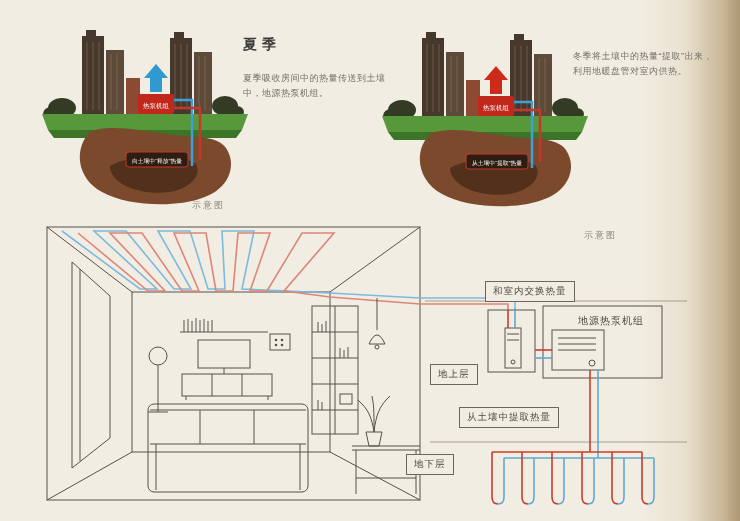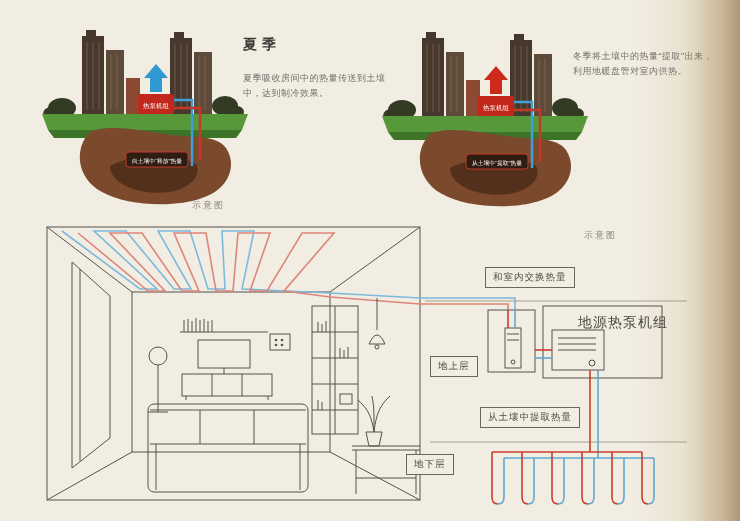--- a/index.html
+++ b/index.html
@@ -11,21 +11,21 @@
   .edge-shade{position:absolute;right:0;top:0;width:58px;height:100%;
     background:linear-gradient(to right,rgba(190,168,128,0) 0%,rgba(178,155,114,0.38) 70%,rgba(146,121,83,0.55) 100%);}
   .illu{position:absolute;}
   .illu-text{position:absolute;width:150px;}
   .illu-title{font-weight:bold;font-size:19px;letter-spacing:2px;color:#3c3c38;}
   .illu-sub{font-weight:bold;font-size:14px;letter-spacing:5px;color:#3c3c38;margin-top:4px;}
   .illu-desc{margin-top:17px;font-size:9px;line-height:1.65;color:#74716a;letter-spacing:0.5px;}
   .schem{position:absolute;font-size:9px;color:#8c897d;letter-spacing:2px;}
   .lbl{position:absolute;border:1px solid #6a675c;background:#f2ede3;color:#4a4840;
        font-size:9.5px;letter-spacing:1px;padding:3px 7px;white-space:nowrap;}
-  .plain-lbl{position:absolute;color:#4a4840;font-size:14px;letter-spacing:1px;white-space:nowrap;}
+  .plain-lbl{position:absolute;color:#4a4840;font-size:10px;letter-spacing:1px;white-space:nowrap;}
   svg{display:block;}
 </style>
 </head>
 <body>
 
 <div class="canvas">
 
   <svg class="illu" style="left:40px;top:16px" width="210" height="196" viewBox="0 0 210 196">
     <g fill="#333b24">
       <ellipse cx="22" cy="92" rx="14" ry="10"></ellipse>
@@ -66,21 +66,21 @@
     <g>
       <rect x="86" y="136" width="62" height="15" rx="3" fill="#2f1d12" stroke="#c23b2c" stroke-width="1"></rect>
       <text x="117" y="146.5" text-anchor="middle" font-size="5.8" fill="#ffffff">向土壤中“释放”热量</text>
     </g>
   </svg>
 
   <div class="illu-text" style="left:243px;top:32px">
     <div class="illu-sub">夏季</div>
     <div class="illu-desc">
       <div>夏季吸收房间中的热量传送到土壤</div>
-      <div>中，达到制冷效果。</div>
+      <div>中，地源热泵机组。</div>
     </div>
   </div>
 
   <svg class="illu" style="left:380px;top:18px" width="210" height="196" viewBox="0 0 210 196">
     <g fill="#333b24">
       <ellipse cx="22" cy="92" rx="14" ry="10"></ellipse>
         <ellipse cx="11" cy="98" rx="8" ry="7"></ellipse>
       <ellipse cx="185" cy="90" rx="13" ry="10"></ellipse>
         <ellipse cx="197" cy="96" rx="7" ry="6"></ellipse>
     </g>
@@ -248,20 +248,20 @@
       <path d="M528,290 Q534,290 534,283 V244" stroke="#5fa8d2"></path>
       <path d="M552,238 V283 Q552,290 558,290" stroke="#cc3b2b"></path>
       <path d="M558,290 Q564,290 564,283 V244" stroke="#5fa8d2"></path>
       <path d="M582,238 V283 Q582,290 588,290" stroke="#cc3b2b"></path>
       <path d="M588,290 Q594,290 594,283 V244" stroke="#5fa8d2"></path>
       <path d="M612,238 V283 Q612,290 618,290" stroke="#cc3b2b"></path>
       <path d="M618,290 Q624,290 624,283 V244" stroke="#5fa8d2"></path>
     </g>
   </svg>
 
-  <div class="lbl" style="left:485px;top:267px">和室内交换热量</div>
+  <div class="lbl" style="left:485px;top:281px">和室内交换热量</div>
   <div class="plain-lbl" style="left:578px;top:314px">地源热泵机组</div>
-  <div class="lbl" style="left:430px;top:356px">地上层</div>
-  <div class="lbl" style="left:480px;top:407px">从土壤中提取热量</div>
+  <div class="lbl" style="left:430px;top:364px">地上层</div>
+  <div class="lbl" style="left:459px;top:407px">从土壤中提取热量</div>
   <div class="lbl" style="left:406px;top:454px">地下层</div>
 
   <div class="edge-shade"></div>
 </div>
 
 </body></html>

